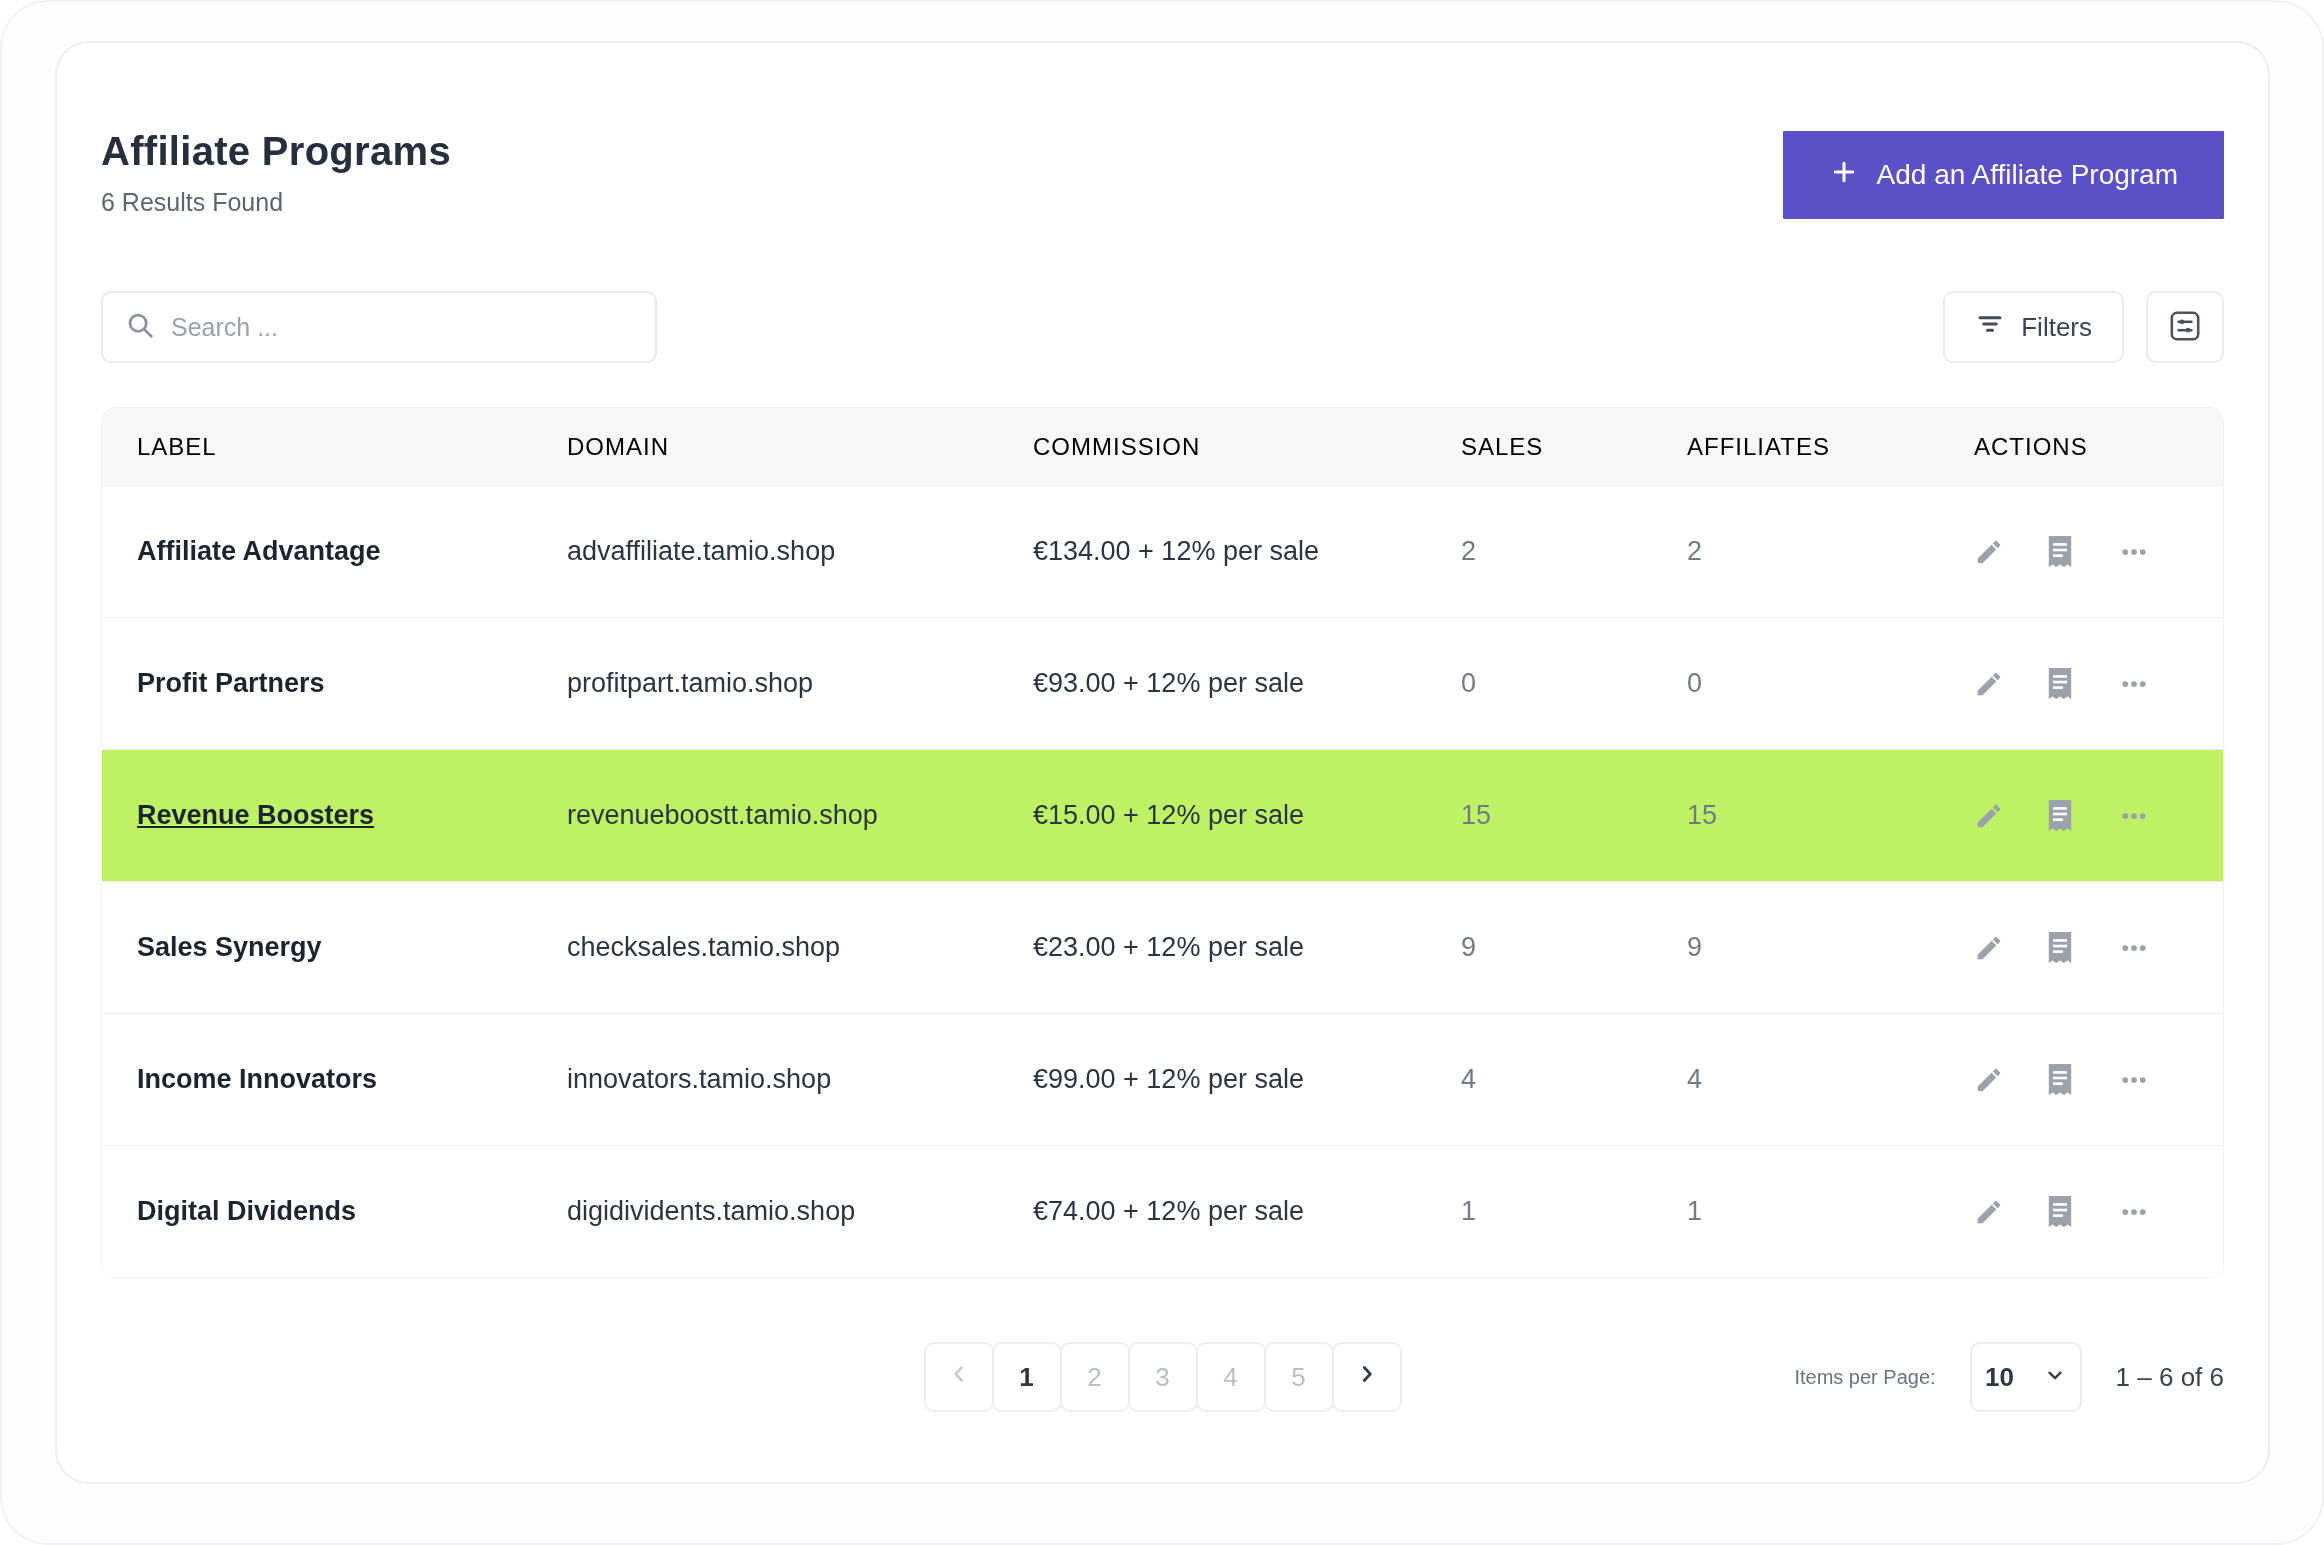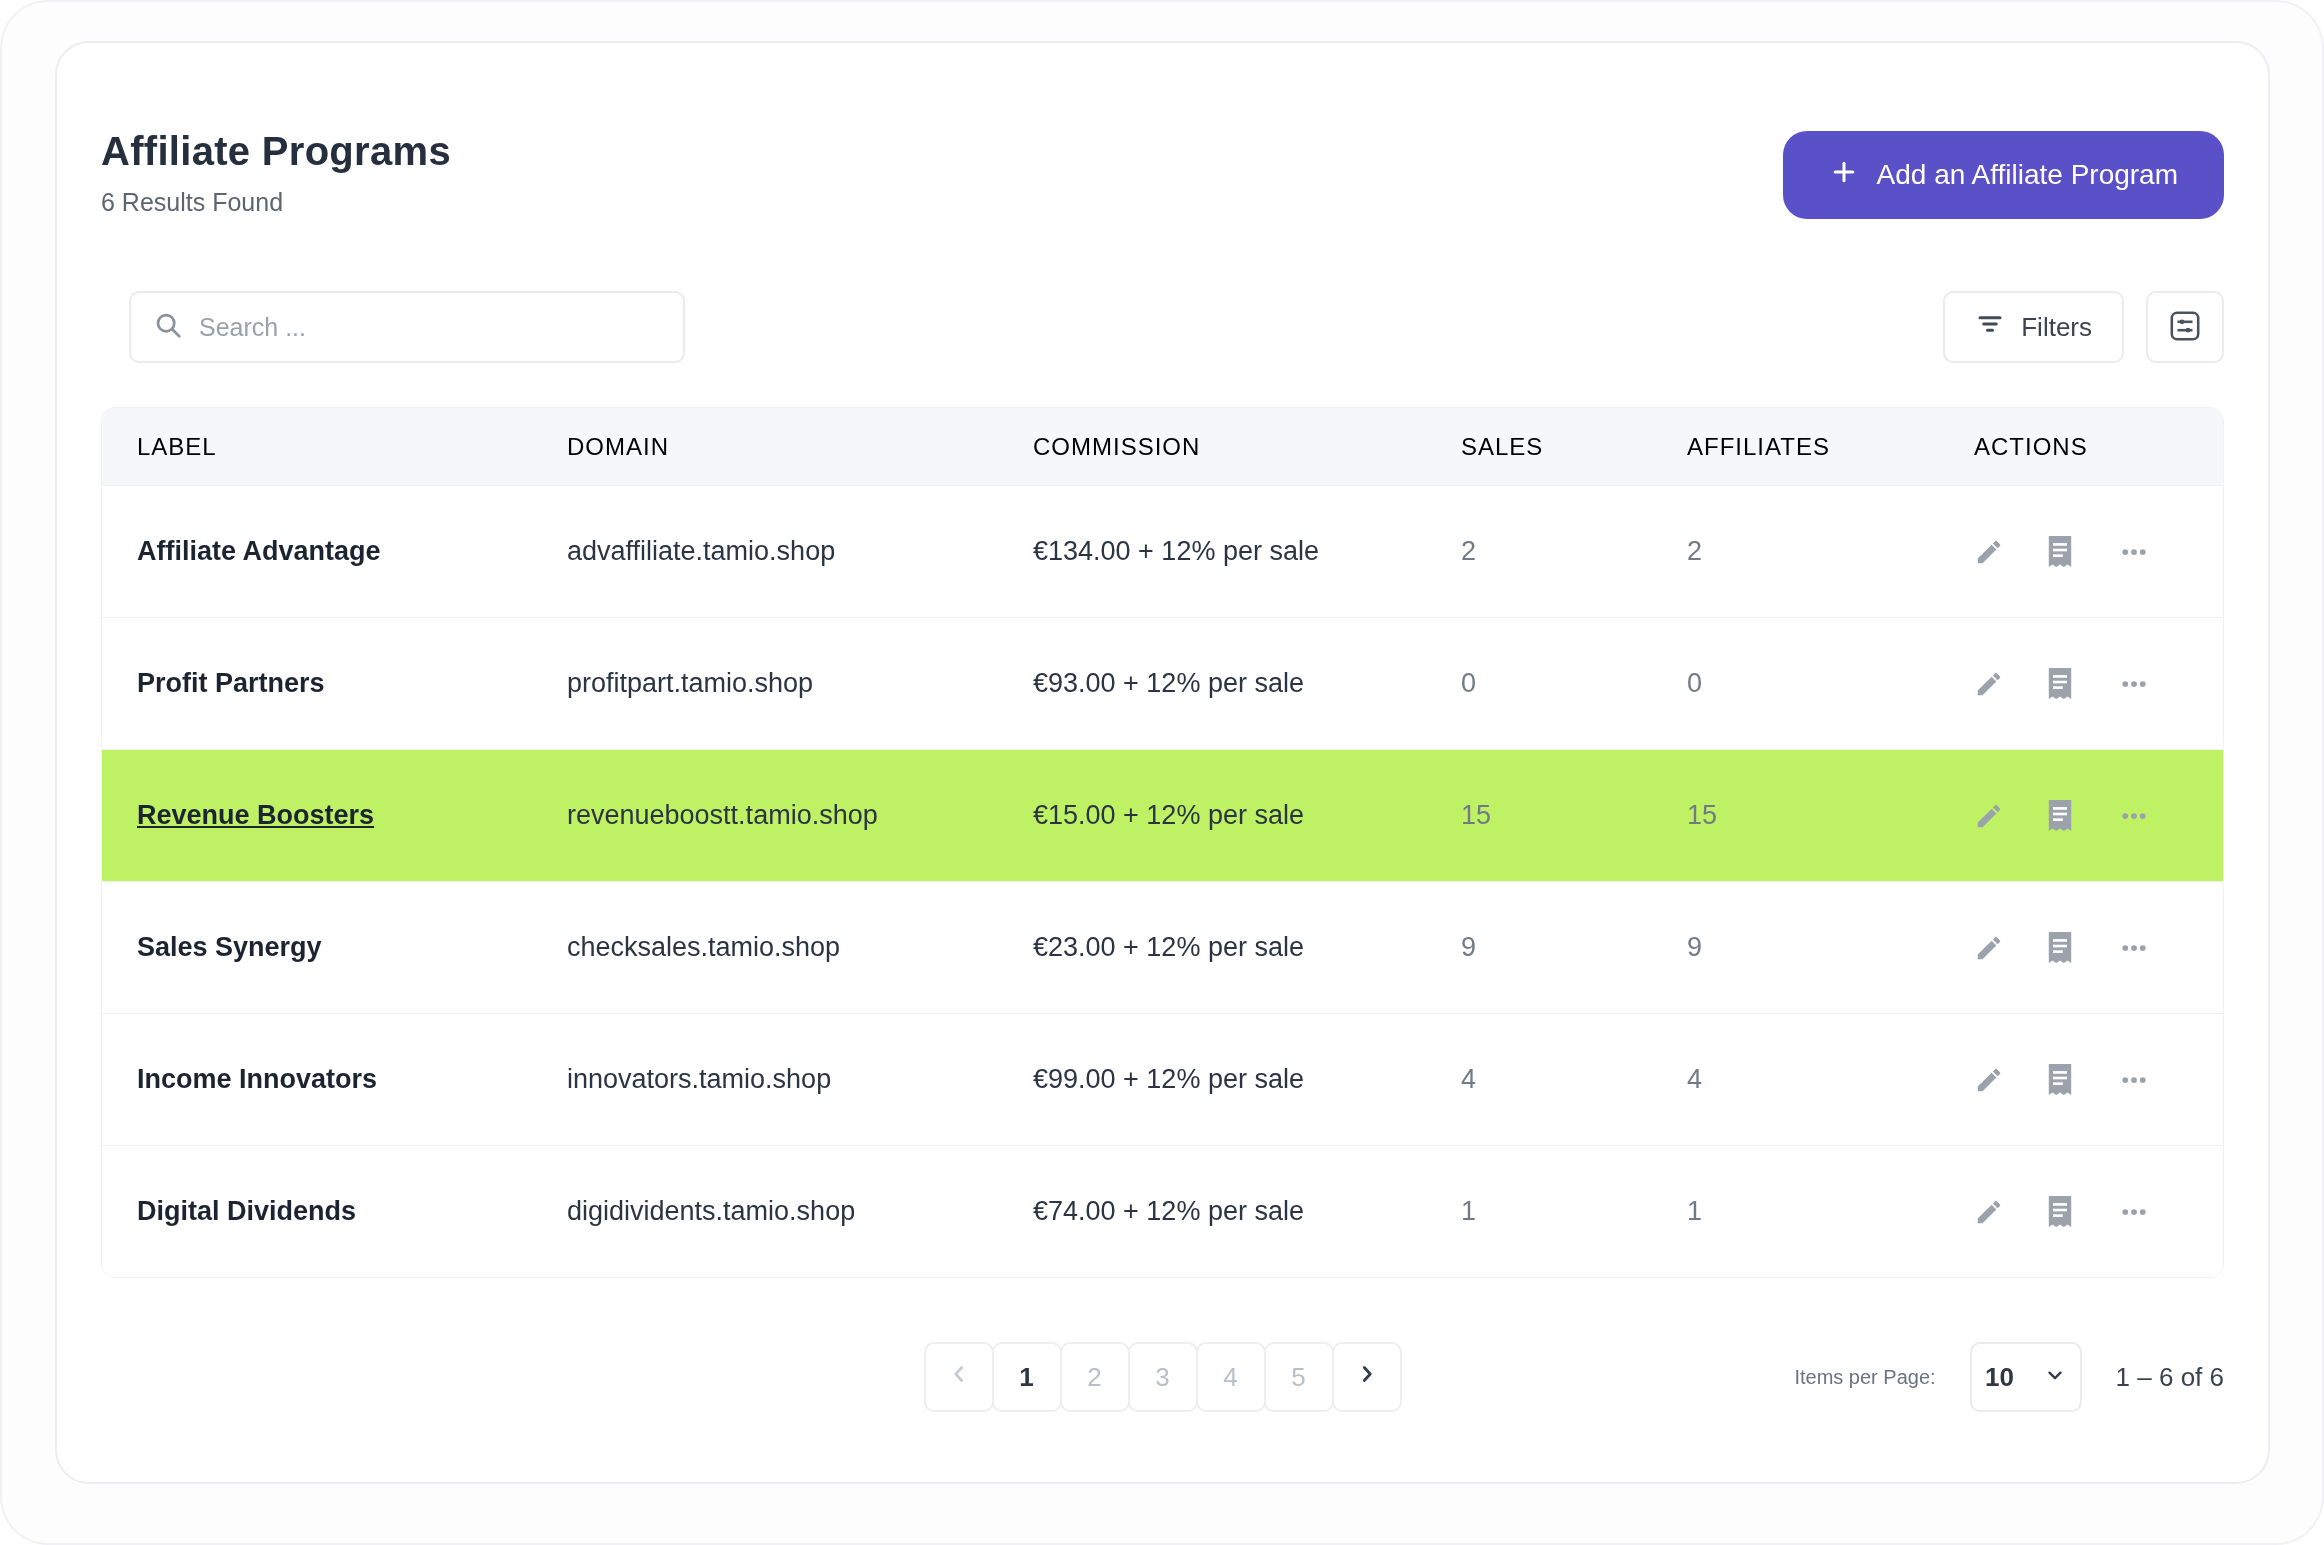--- a/index.html
+++ b/index.html
@@ -24,34 +24,33 @@
     border-radius:34px;
     padding:86px 44px 0 44px;
   }
   
   .header { display:flex; justify-content:space-between; align-items:flex-start; }
   .page-title { font-size:40px; font-weight:700; color:#262f3d; letter-spacing:0.3px; }
   .results-count { font-size:25px; color:#5d6570; margin-top:14px; }
   .add-btn {
     display:flex; align-items:center; gap:18px;
     background:#5a50c8; color:#ffffff;
-    border:none; border-radius:24px;
+    border:none; border-radius:1px;
     height:88px; padding:0 46px;
     font-size:28px; font-family:inherit;
     cursor:pointer; margin-top:2px;
   }
   
   .toolbar { margin-top:72px; display:flex; justify-content:space-between; align-items:center; }
   .search-box {
     width:556px; height:72px;
     border:2px solid #e8eaee; border-radius:10px;
     background:#fff;
     display:flex; align-items:center; gap:16px;
     padding:16px 22px;
-    margin-left:28px;
   }
   .search-box input {
     border:none; outline:none; width:100%;
     font-size:25px; color:#374151; font-family:inherit;
     background:transparent;
   }
   .search-box input::placeholder { color:#9aa1ab; }
   .toolbar-right { display:flex; align-items:center; gap:22px; }
   .filters-btn {
     display:flex; align-items:center; gap:16px;

